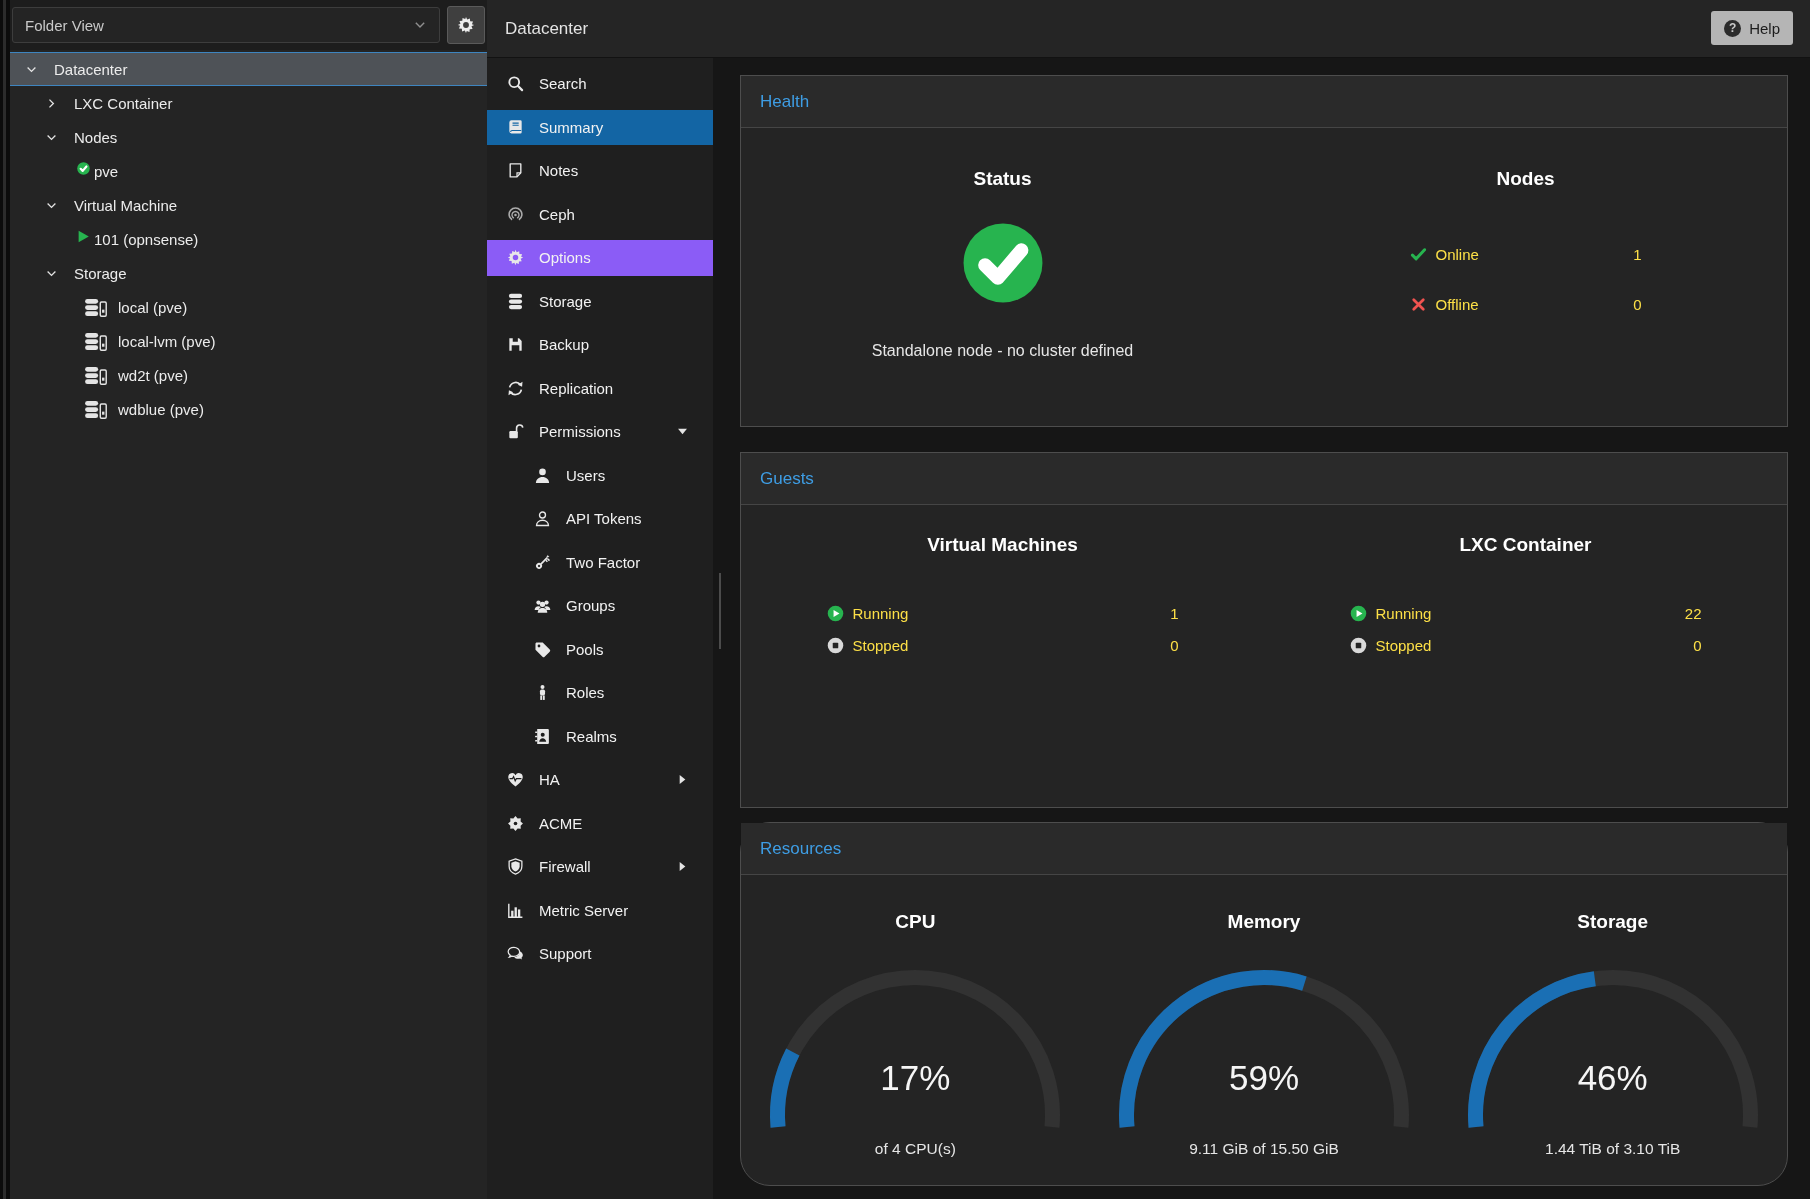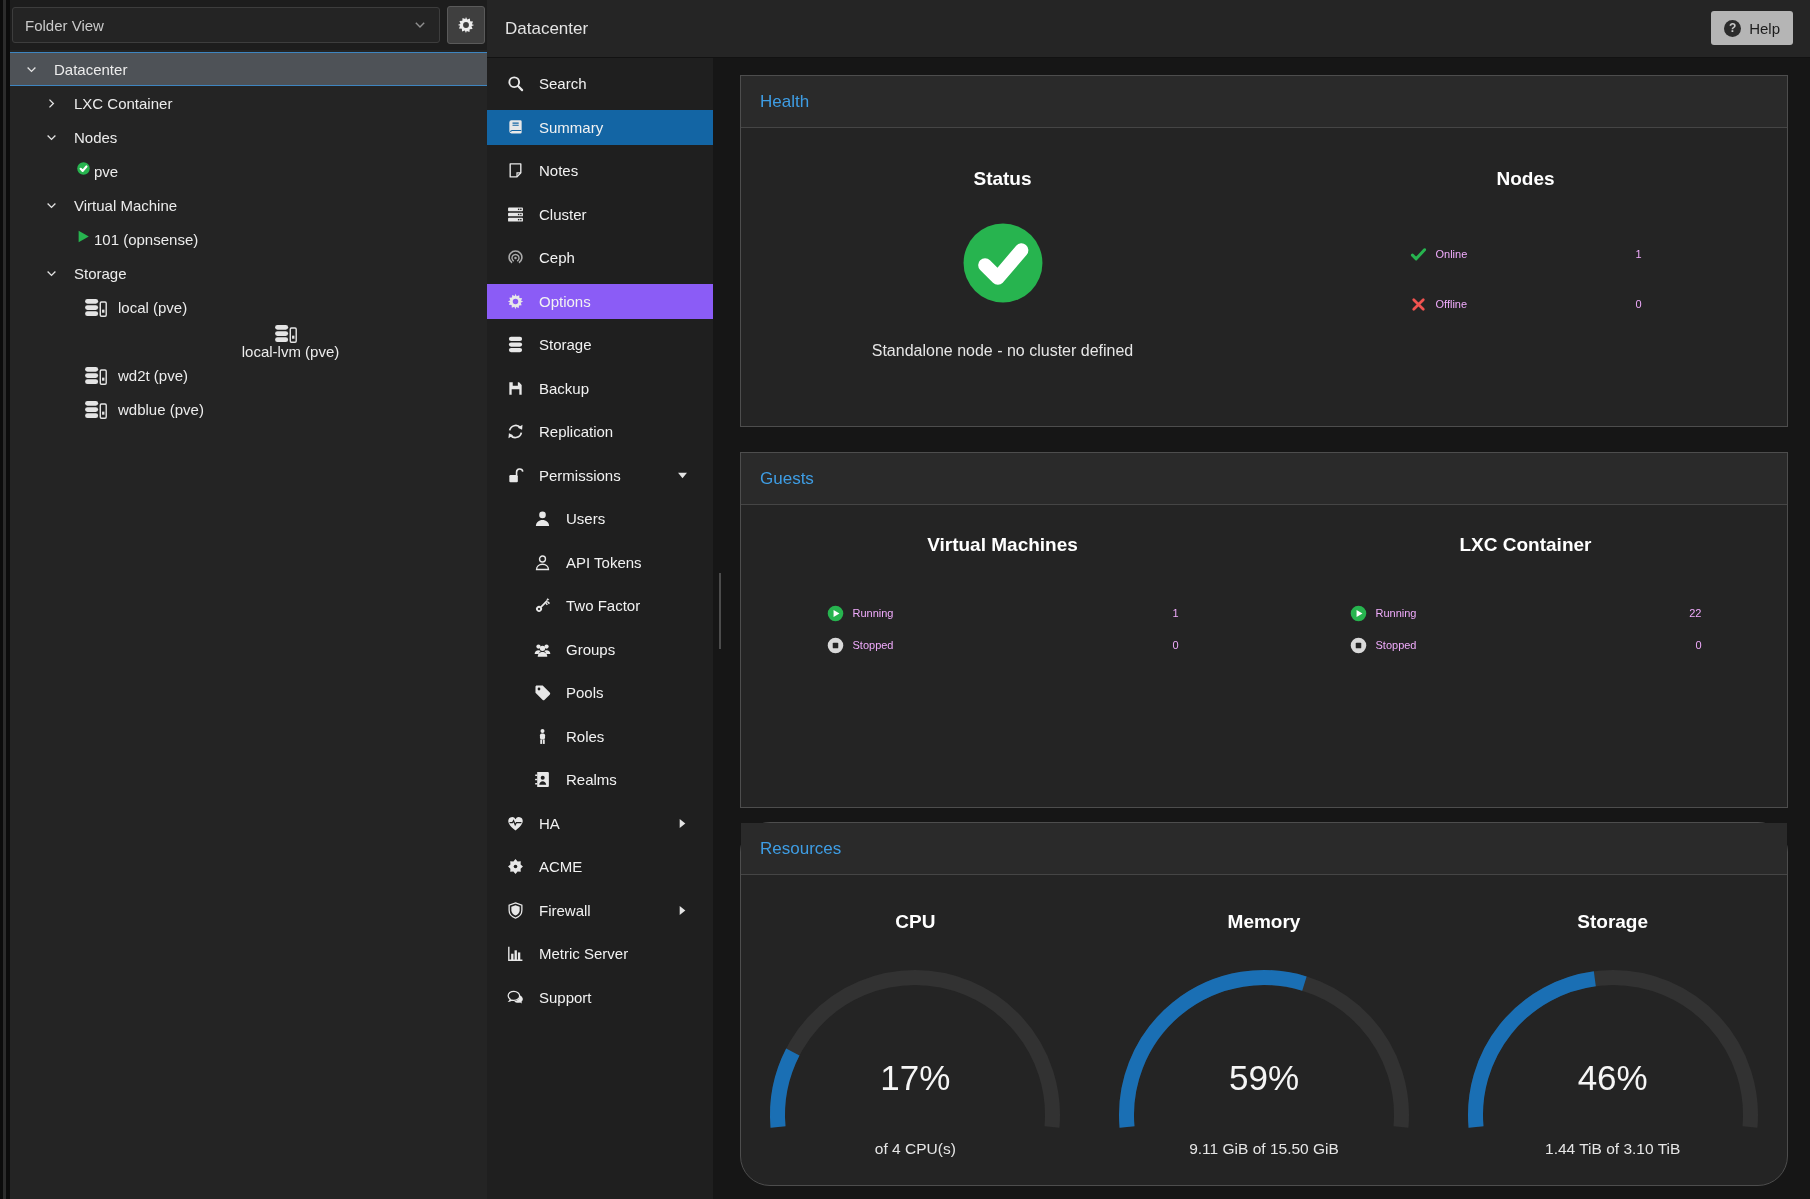--- a/index.html
+++ b/index.html
@@ -69,21 +69,21 @@
   .half{flex:1;display:flex;flex-direction:column;align-items:center;}
   .third{flex:1;display:flex;flex-direction:column;align-items:center;}
   .colhead{margin:0;font-size:19px;font-weight:700;color:#ffffff;line-height:22px;}
   #p-health .colhead{margin-top:40px;}
   #p-guests .colhead{margin-top:29px;}
   .status-ico{width:82px;height:82px;margin-top:32px;}
   .status-msg{margin-top:38px;font-size:16px;color:#e6e6e6;}
   .rowlist{display:flex;flex-direction:column;}
   .rowlist.nodes{width:232px;margin-top:52px;gap:26px;}
   .rowlist.guests{width:352px;margin-top:45px;gap:8px;}
-  .srow{display:flex;align-items:center;height:24px;font-size:11px;color:#f0abfc;}
+  .srow{display:flex;align-items:center;height:24px;font-size:15px;color:#fde047;}
   .srow svg{width:17px;height:17px;margin-right:9px;}
   .srow .val{margin-left:auto;}
   .res-title{margin:36px 0 0;font-size:19px;font-weight:700;color:#fff;line-height:22px;}
   .gauge{position:relative;width:300px;height:175px;margin-top:32px;}
   .gauge .pct{position:absolute;left:0;right:0;top:93px;text-align:center;font-size:35px;color:#f5f5f5;}
   .gauge-detail{margin-top:0;font-size:15.5px;color:#e6e6e6;}
   
   .scrollbar{position:absolute;right:0;top:58px;width:16px;bottom:0;background:#1f1f1f;
              border-left:1px solid #3c3c3c;box-sizing:border-box;}
   .scrollbar .thumb{position:absolute;left:3px;right:3px;top:4px;height:806px;background:#6f6f6f;border-radius:5px;}
@@ -379,21 +379,21 @@
           <span class="tree-label">Storage</span>
         </div>
         <div class="tree-row" style="padding-left: 74px;">
           <span class="tico">
             <svg class="ico wide">
               <use href="#i-dbdrive"></use>
             </svg>
           </span>
           <span class="tree-label">local (pve)</span>
         </div>
-        <div class="tree-row" style="padding-left: 74px; flex-direction: column;">
+        <div class="tree-row" style="padding-left: 74px;">
           <span class="tico">
             <svg class="ico wide">
               <use href="#i-dbdrive"></use>
             </svg>
           </span>
           <span class="tree-label">local-lvm (pve)</span>
         </div>
         <div class="tree-row" style="padding-left: 74px;">
           <span class="tico">
             <svg class="ico wide">
@@ -437,28 +437,20 @@
           </svg>
           <span>Summary</span>
         </div>
       </div>
       <div class="nav-item">
         <div class="nav-row">
           <svg class="ico mico">
             <use href="#i-note"></use>
           </svg>
           <span>Notes</span>
-        </div>
-      </div>
-      <div class="nav-item">
-        <div class="nav-row">
-          <svg class="ico mico">
-            <use href="#i-server"></use>
-          </svg>
-          <span>Cluster</span>
         </div>
       </div>
       <div class="nav-item">
         <div class="nav-row">
           <svg class="ico mico dim">
             <use href="#i-ceph"></use>
           </svg>
           <span>Ceph</span>
         </div>
       </div>

